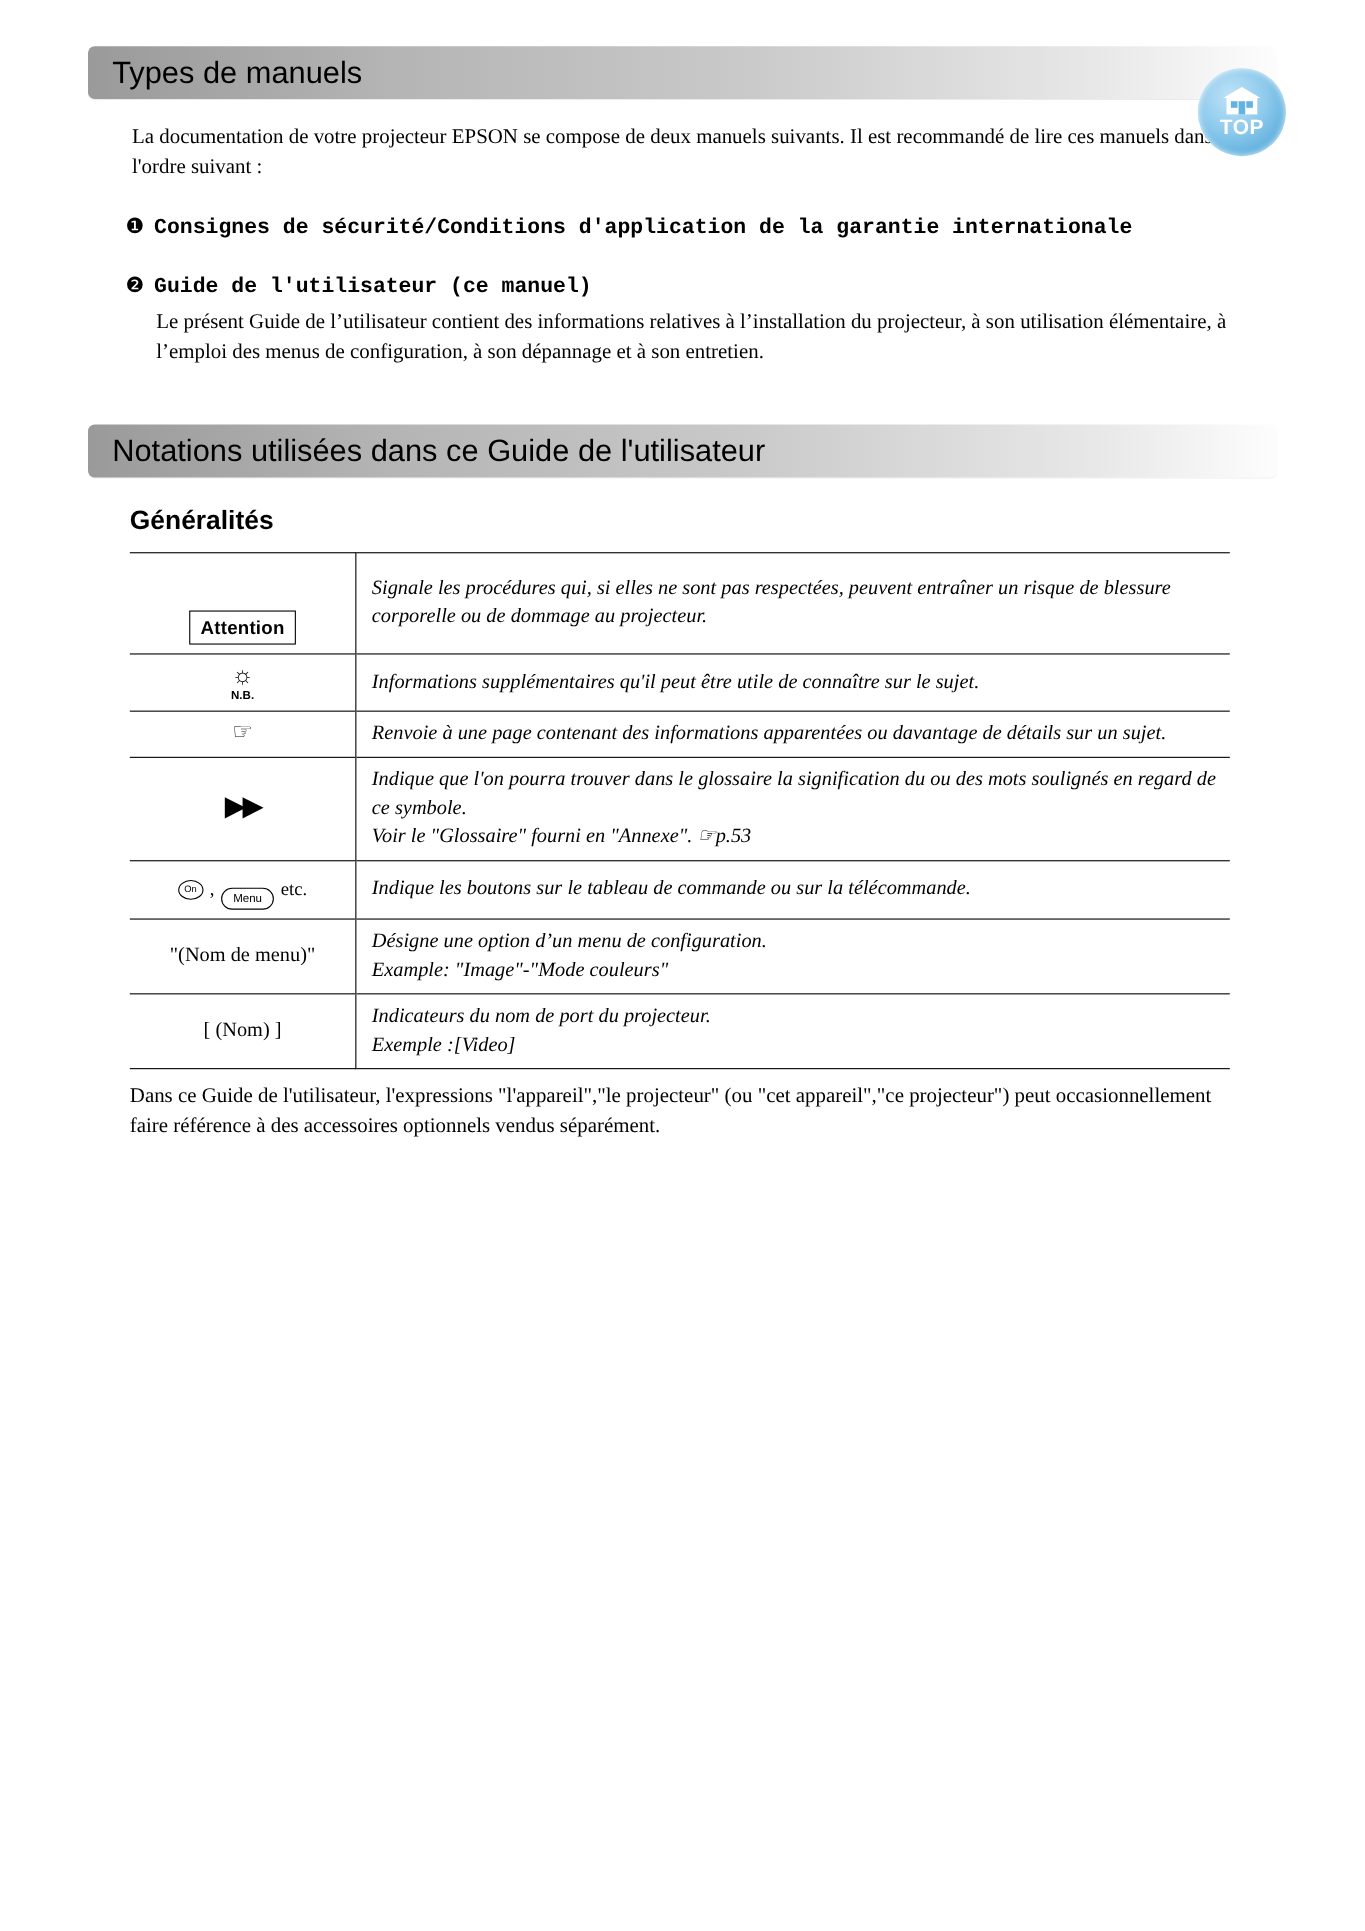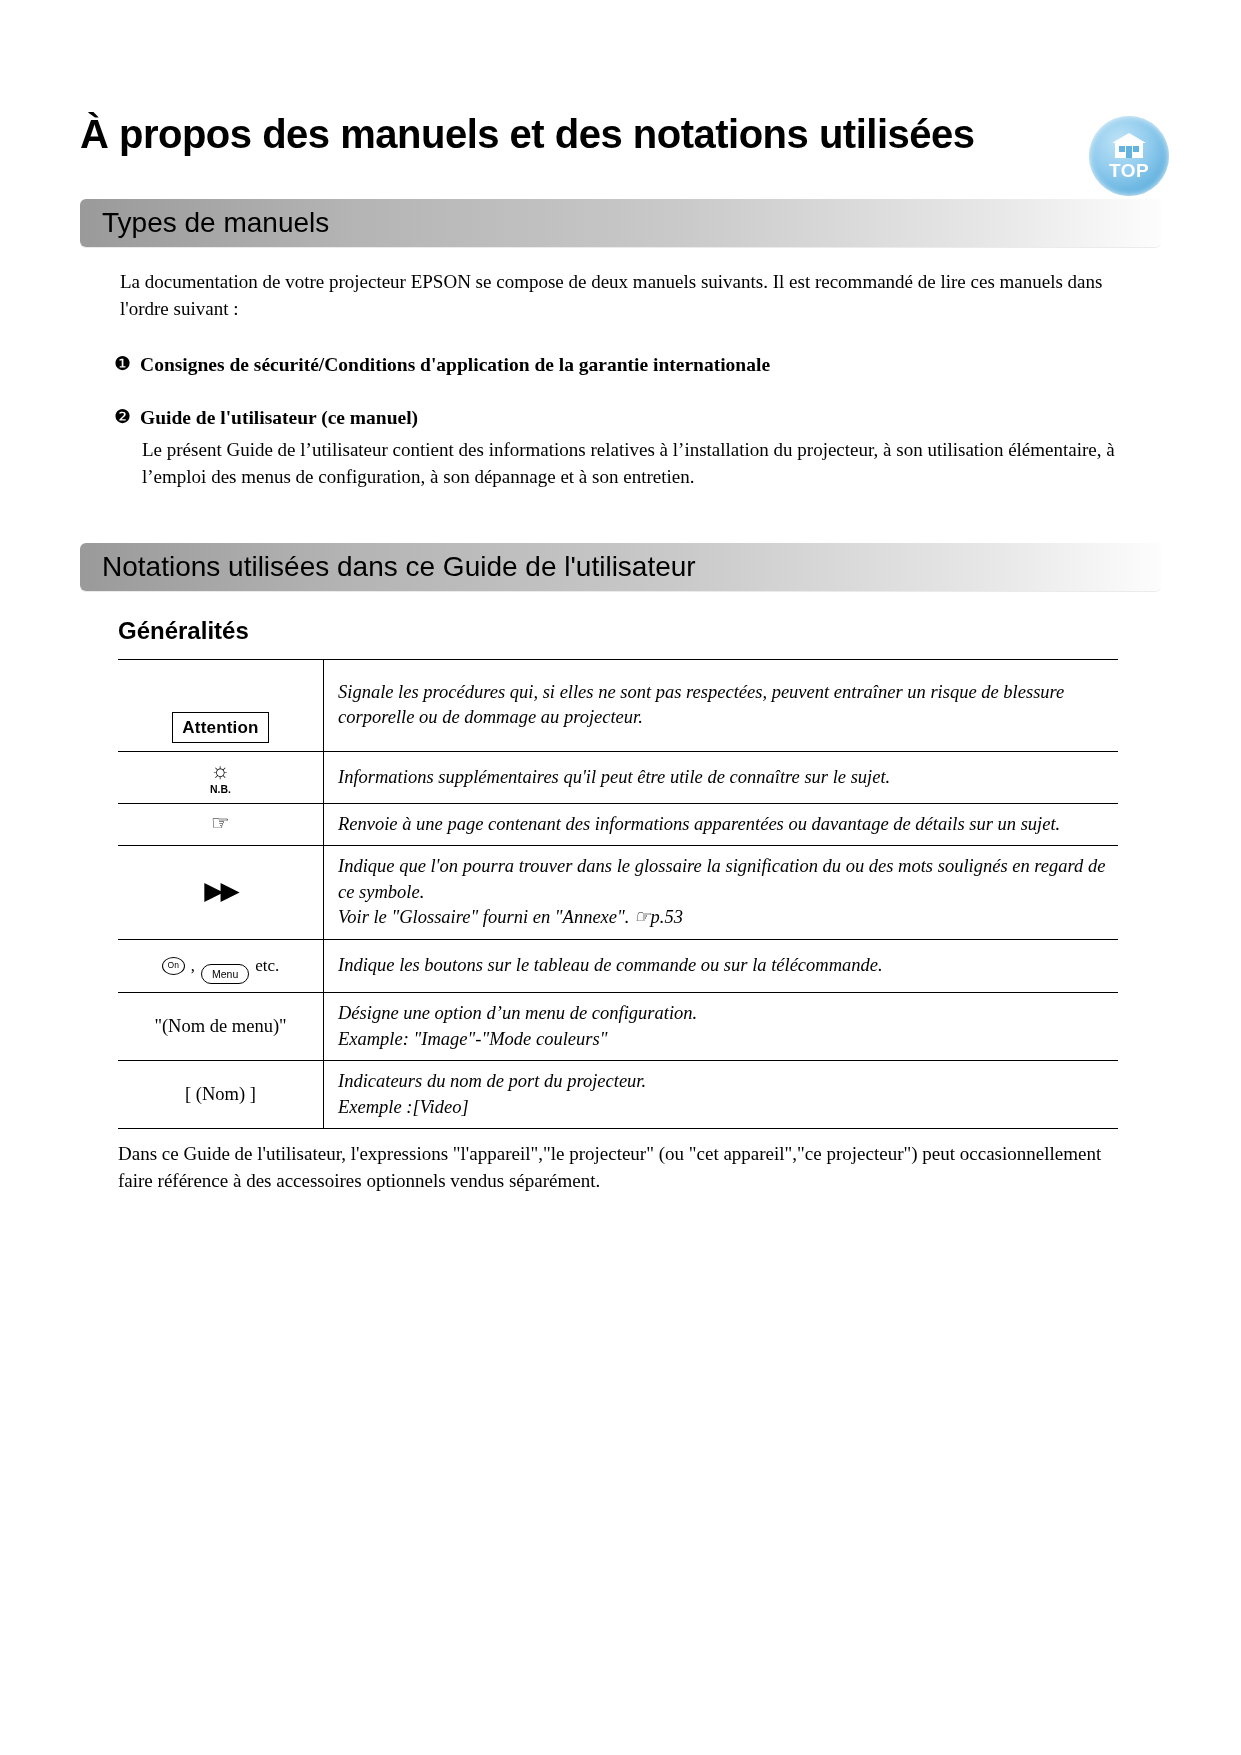--- a/index.html
+++ b/index.html
@@ -20,21 +20,21 @@
     position: relative;
     width: 1241px;
     height: 1755px;
     box-sizing: border-box;
     padding: 0 80px;
   }
 
   
   .top-badge {
     position: absolute;
-    top: 4px;
+    top: 20px;
     right: 72px;
     width: 80px;
     height: 80px;
     border-radius: 50%;
     background: radial-gradient(circle at 38% 32%, #bfe3f7 0%, #8cc9ec 45%, #3d9cd2 100%);
     box-shadow: inset 0 0 6px rgba(255,255,255,0.9);
     display: flex;
     flex-direction: column;
     align-items: center;
     justify-content: center;
@@ -124,21 +124,21 @@
     display: flex;
     align-items: flex-start;
   }
   .num-bullet {
     font-family: "Liberation Sans", sans-serif;
     font-size: 19px;
     margin-right: 9px;
     line-height: 1.2;
   }
   .num-title {
-    font-family: Liberation Serif, serif;
+    font-family: Liberation Mono, monospace;
     font-weight: bold;
     font-size: 19.5px;
     line-height: 1.2;
   }
   .item-body {
     font-size: 19px;
     line-height: 1.42;
     margin: 7px 0 0 62px;
     max-width: 1000px;
   }
@@ -266,21 +266,20 @@
     <div class="house">
       <div class="roof"></div>
       <div class="body-h"></div>
       <div class="win w1"></div>
       <div class="win w2"></div>
       <div class="door"></div>
     </div>
     <div class="label">TOP</div>
   </div>
 
-  <h1 class="page-title">À propos des manuels et des notations utilisées</h1>
 
   <div class="section-bar">
     <span class="bar-text">Types de manuels</span>
   </div>
 
   <p class="para">La documentation de votre projecteur EPSON se compose de deux manuels suivants. Il est recommandé de lire ces manuels dans l'ordre suivant :</p>
 
   <div class="num-item">
     <span class="num-bullet">❶</span>
     <span class="num-title">Consignes de sécurité/Conditions d'application de la garantie internationale</span>

